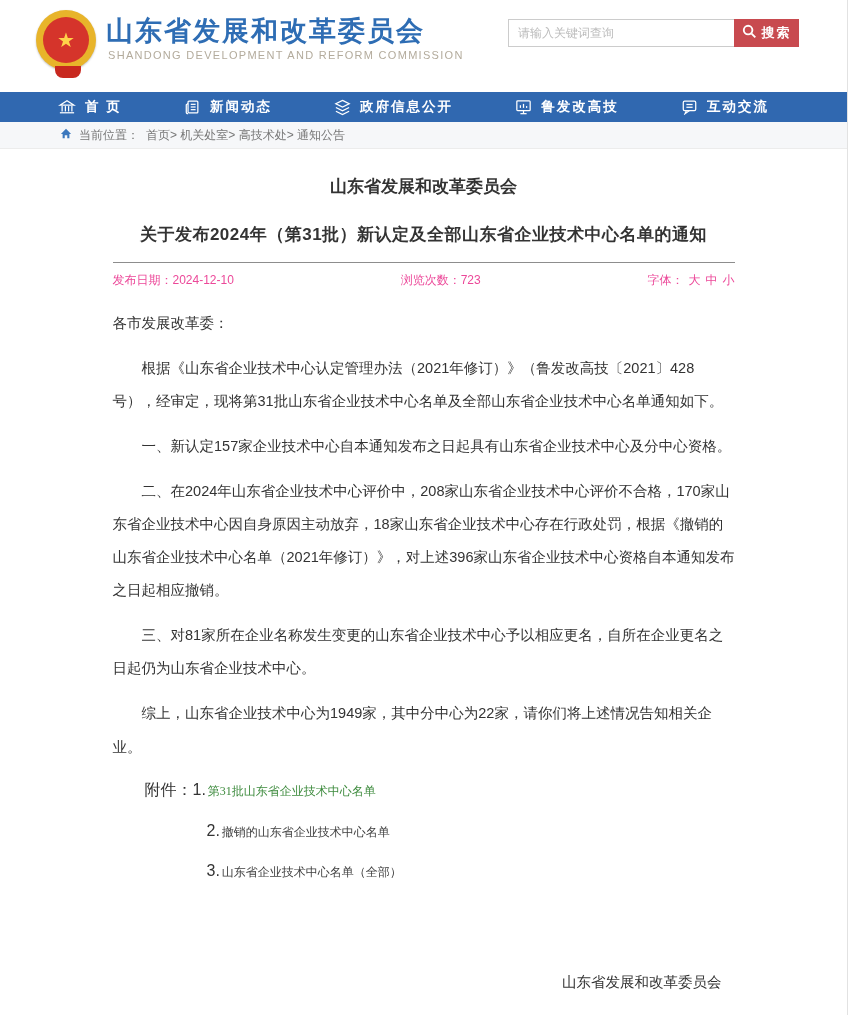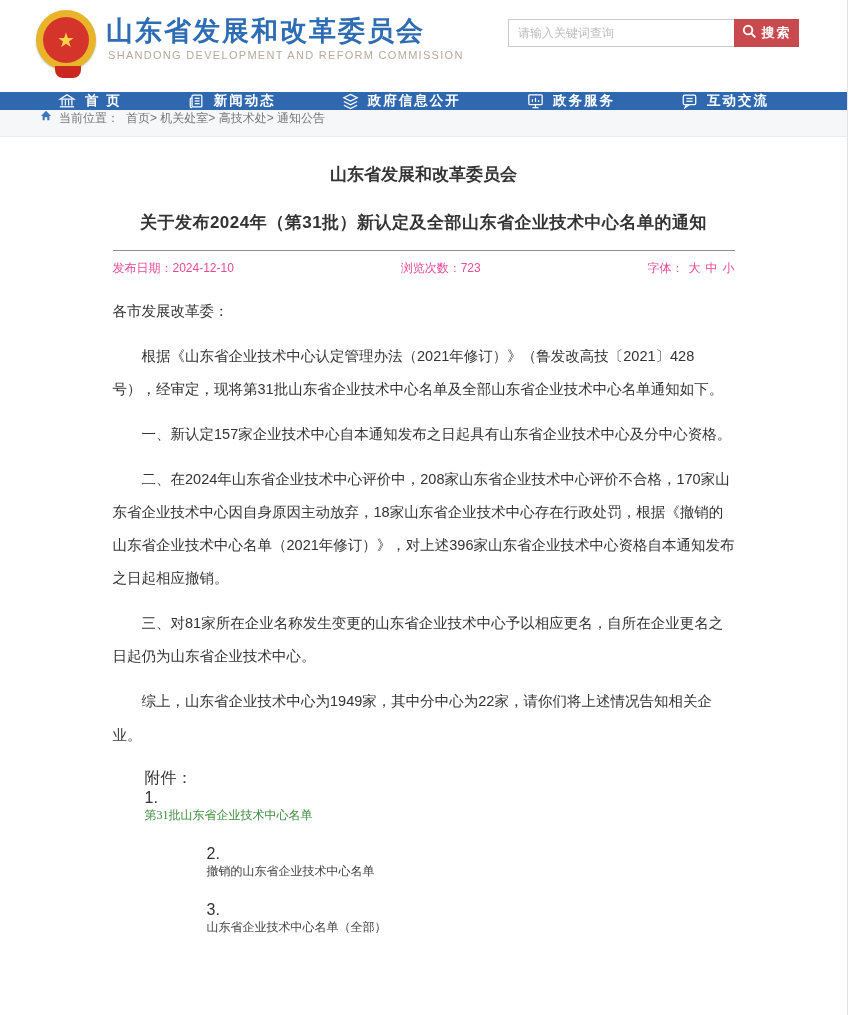--- a/index.html
+++ b/index.html
@@ -44,33 +44,33 @@
   .search-input::placeholder { color: #bcbcbc; }
   .search-btn {
     width: 65px; height: 28px; background: #c84a4f; color: #fff; border: none;
     font-size: 13px; font-weight: bold; letter-spacing: 2px; cursor: pointer;
     display: flex; align-items: center; justify-content: center; gap: 5px;
     font-family: "Liberation Sans", "DejaVu Sans", sans-serif;
   }
 
   
   .nav {
-    height: 18px; background: #3068b0; display: flex; align-items: center;
+    height: 30px; background: #3068b0; display: flex; align-items: center;
     padding: 0 78px 0 58px; justify-content: space-between;
   }
   .nav-item {
     display: flex; align-items: center; gap: 9px; color: #fff;
     font-size: 13.5px; font-weight: bold; letter-spacing: 2px; cursor: pointer; white-space: nowrap;
   }
   .nav-item svg { display: block; }
 
   
   .breadcrumb {
     height: 27px; background: #f6f7f9; border-bottom: 1px solid #ececec;
-    display: flex; padding-left: 40px; gap: 7px;
+    display: flex; align-items: center; padding-left: 60px; gap: 7px;
     font-size: 12px; color: #777;
   }
 
   
   .article { width: 622px; margin: 0 auto; padding-top: 22px; color: #333; }
   .doc-title1 { text-align: center; font-size: 17px; font-weight: bold; margin: 4px 0 0; }
   .doc-title2 { text-align: center; font-size: 17px; font-weight: bold; margin: 25px 0 16px; letter-spacing: 0.5px; }
   .doc-number { text-align: center; font-size: 13px; margin: 19px 0 13px; color: #333; }
   .rule { border: none; border-top: 1px solid #8d8d8d; margin: 0; }
   .meta-row {
@@ -79,21 +79,21 @@
   }
   .meta-item { white-space: nowrap; }
   .font-links span { margin-left: 5px; cursor: pointer; }
 
   .body-text { margin-top: 4px; }
   .body-text p { font-size: 14.5px; line-height: 2.28; margin: 12px 0 5px; text-indent: 2em; }
   .body-text p.salutation { text-indent: 0; }
 
   
   .attachments { margin-top: 16px; padding-left: 32px; }
-  .att-row { display: flex; align-items: baseline; margin-bottom: 21px; flex-direction: column; }
+  .att-row { display: flex; align-items: baseline; margin-bottom: 21px; }
   .att-row.indented { margin-left: 62px; }
   .att-label { font-size: 16px; color: #333; white-space: nowrap; }
   .att-num { font-size: 16px; color: #333; margin-right: 2px; }
   .att-link { font-size: 12px; color: #404040; cursor: pointer; text-decoration: none; font-family: Liberation Serif, serif; }
   .att-link.green { color: #3c8a3c; }
 
   
   .signature { margin-top: 92px; text-align: right; font-size: 14.5px; color: #333; }
   .sig-org { padding-right: 13px; }
   .sig-date { padding-right: 23px; margin-top: 26px; }
@@ -168,21 +168,21 @@
         <span>
           <svg width="17" height="16" viewBox="0 0 18 18" fill="none" stroke="#fff" stroke-width="1.4">
               <rect x="1.5" y="2" width="15" height="11" rx="1"></rect>
               <line x1="5.5" y1="10" x2="5.5" y2="7"></line>
               <line x1="9" y1="10" x2="9" y2="5.5"></line>
               <line x1="12.5" y1="10" x2="12.5" y2="8"></line>
               <line x1="9" y1="13" x2="9" y2="16"></line>
               <line x1="5.5" y1="16.5" x2="12.5" y2="16.5"></line>
             </svg>
         </span>
-        <span>政务服务</span>
+        <span>鲁发改高技</span>
       </div>
       <div class="nav-item">
         <span>
           <svg width="17" height="16" viewBox="0 0 18 18" fill="none" stroke="#fff" stroke-width="1.4">
               <rect x="2" y="2.5" width="14" height="10.5" rx="1.5"></rect>
               <path d="M5.5 13 L4 16.5 L9 13"></path>
               <line x1="5.5" y1="6.2" x2="12.5" y2="6.2"></line>
               <line x1="5.5" y1="9.3" x2="12.5" y2="9.3"></line>
             </svg>
         </span>

